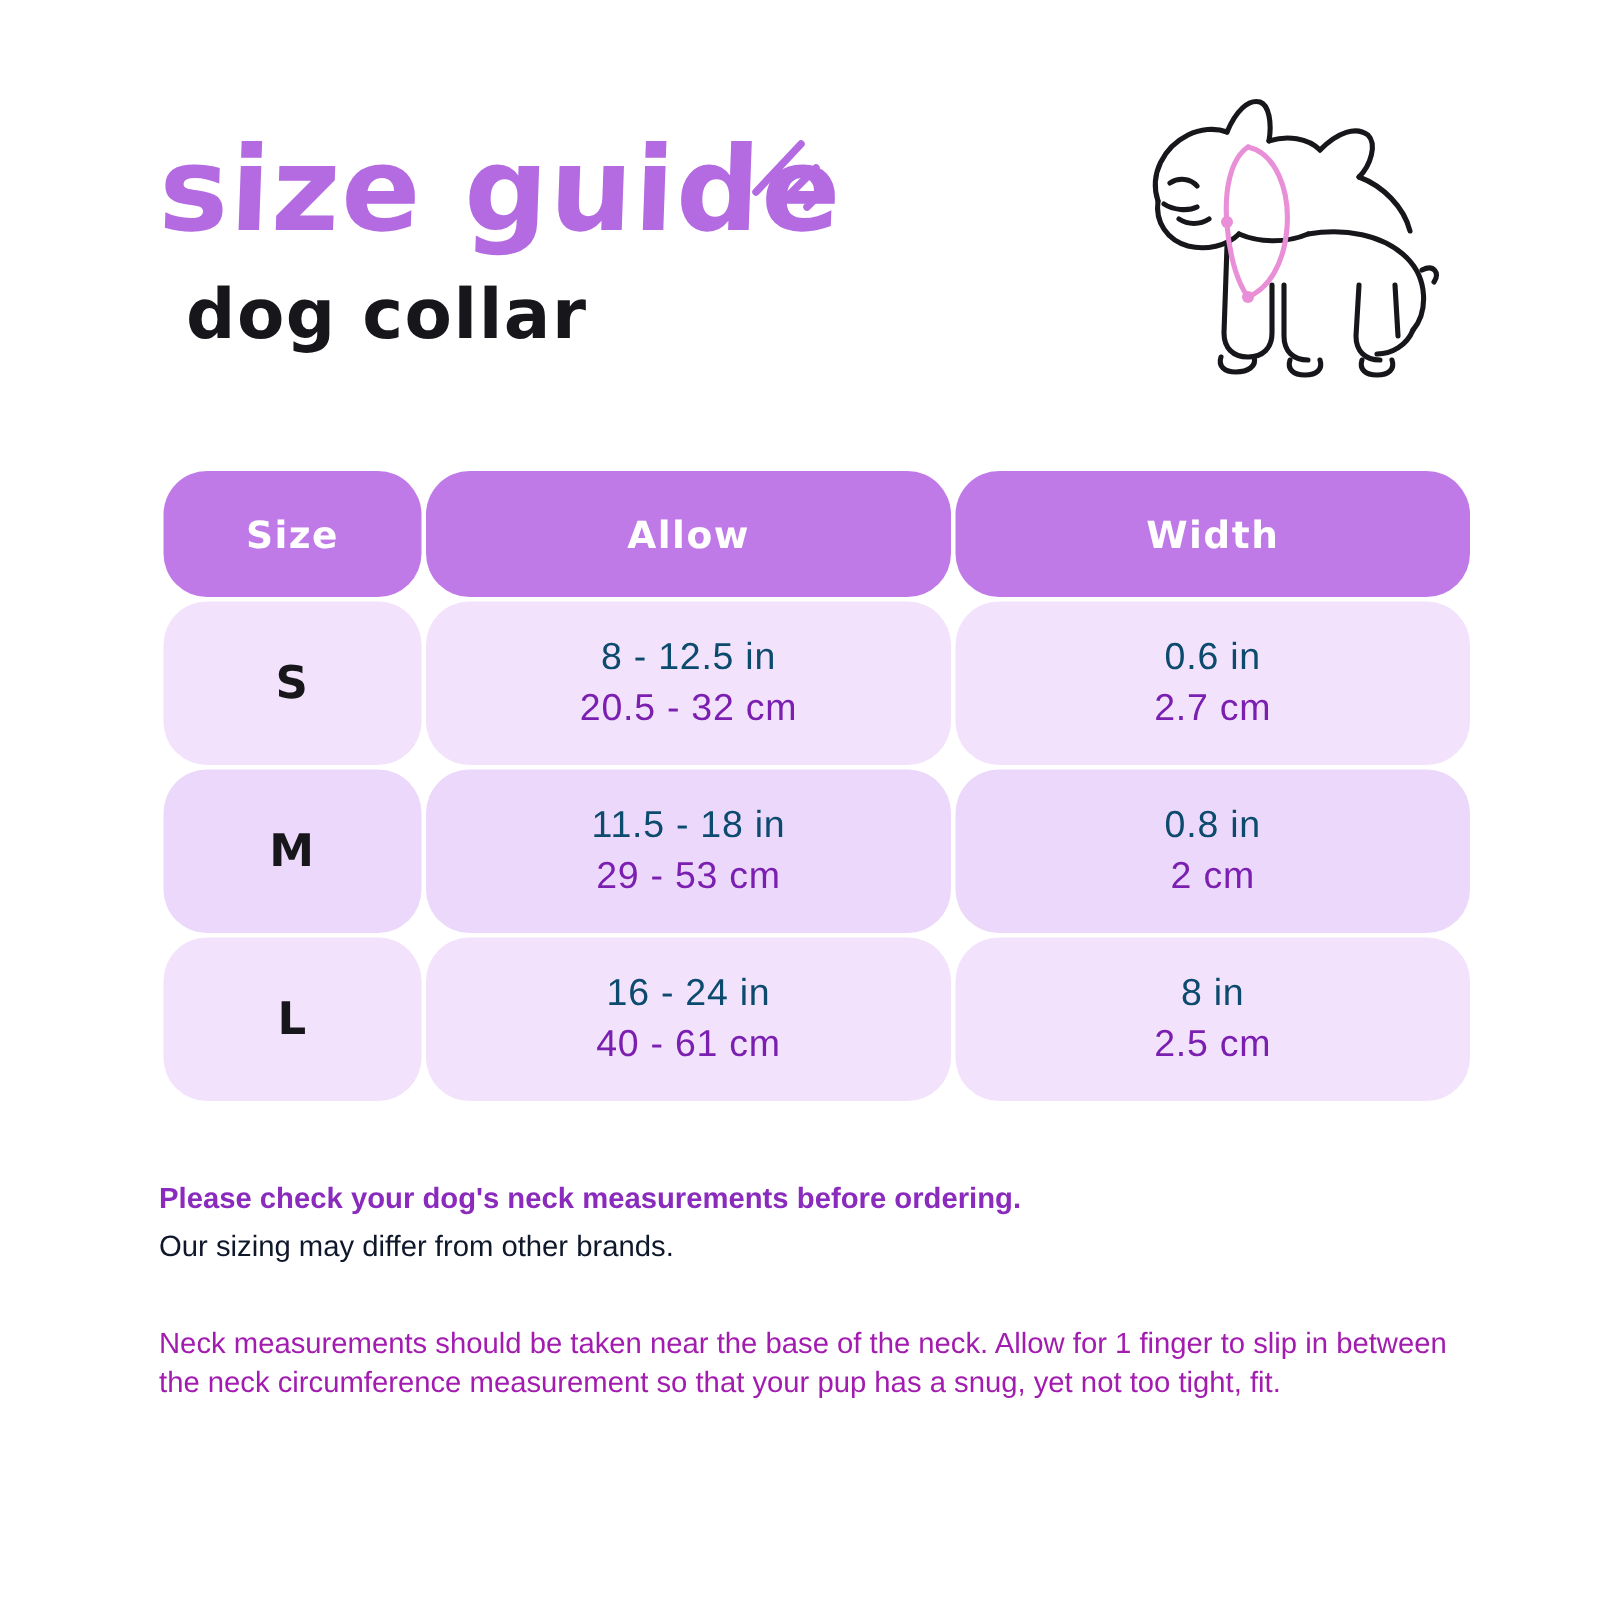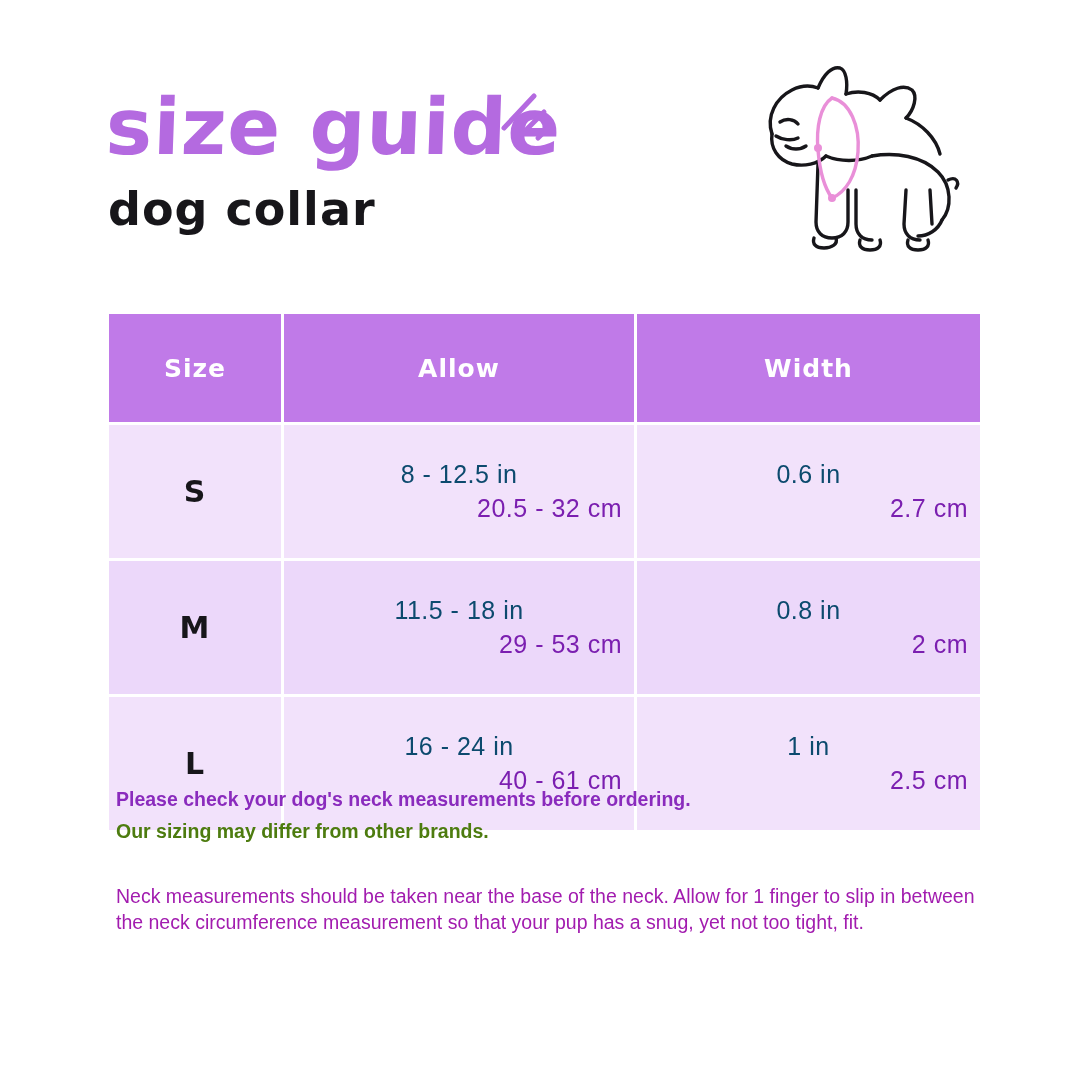--- a/index.html
+++ b/index.html
@@ -41,21 +41,21 @@
     display: inline-block;
     transform: skewX(-2deg);
   }
   .title-sub {
     font-family: "DejaVu Sans", sans-serif;
     font-weight: bold;
     font-size: 46px;
     line-height: 1.0;
     letter-spacing: 1px;
     color: #17161a;
-    margin: 20px 0 0 2px;
+    margin: 20px 0 0 18px;
   }
 
   .sparkle {
     position: absolute;
     left: 492px;
     top: 76px;
     width: 80px;
     height: 80px;
   }
 
@@ -72,23 +72,24 @@
   .size-table {
     position: absolute;
     left: 106px;
     top: 311px;
     width: 868px;
     border-collapse: separate;
     border-spacing: 3px;
     table-layout: fixed;
   }
   .size-table th, .size-table td {
-    padding: 12px;
+    padding: 0;
     text-align: center;
     vertical-align: middle;
+    border-radius: 29px;
   }
   .size-table thead th {
     background: #c07ae8;
     color: #ffffff;
     font-family: "DejaVu Sans", sans-serif;
     font-weight: bold;
     font-size: 25px;
     letter-spacing: 1px;
     height: 84px;
   }
@@ -114,41 +115,39 @@
     font-size: 25px;
     color: #0c4a6e;
     letter-spacing: 0.5px;
     line-height: 1.35;
   }
   .cell-cm {
     font-size: 25px;
     color: #7b1fb0;
     letter-spacing: 0.5px;
     line-height: 1.35;
-    text-align: right;
   }
 
   
   .notes {
     position: absolute;
-    left: 116px;
+    left: 106px;
     top: 786px;
     width: 870px;
     font-size: 19.5px;
     line-height: 1.35;
   }
   .note-highlight {
     color: #8a2bbd;
     font-weight: bold;
     margin: 0 0 6px 0;
   }
   .note-plain {
-    color: #4d7c0f;
+    color: #0f172a;
     margin: 0;
-    font-weight: bold;
   }
   .note-body {
     color: #a21caf;
     margin: 38px 0 0 0;
     line-height: 1.35;
   }
 </style>
 </head>
 <body>
 
@@ -245,21 +244,21 @@
           <div class="cell-cm">2 cm</div>
         </td>
       </tr>
       <tr>
         <td class="cell-size">L</td>
         <td>
           <div class="cell-in">16 - 24 in</div>
           <div class="cell-cm">40 - 61 cm</div>
         </td>
         <td>
-          <div class="cell-in">1 in</div>
+          <div class="cell-in">8 in</div>
           <div class="cell-cm">2.5 cm</div>
         </td>
       </tr>
     </tbody>
   </table>
 
   <div class="notes">
     <p class="note-highlight">Please check your dog's neck measurements before ordering.</p>
     <p class="note-plain">Our sizing may differ from other brands.</p>
     <p class="note-body">Neck measurements should be taken near the base of the neck. Allow for 1 finger to slip in between the neck circumference measurement so that your pup has a snug, yet not too tight, fit.</p>

